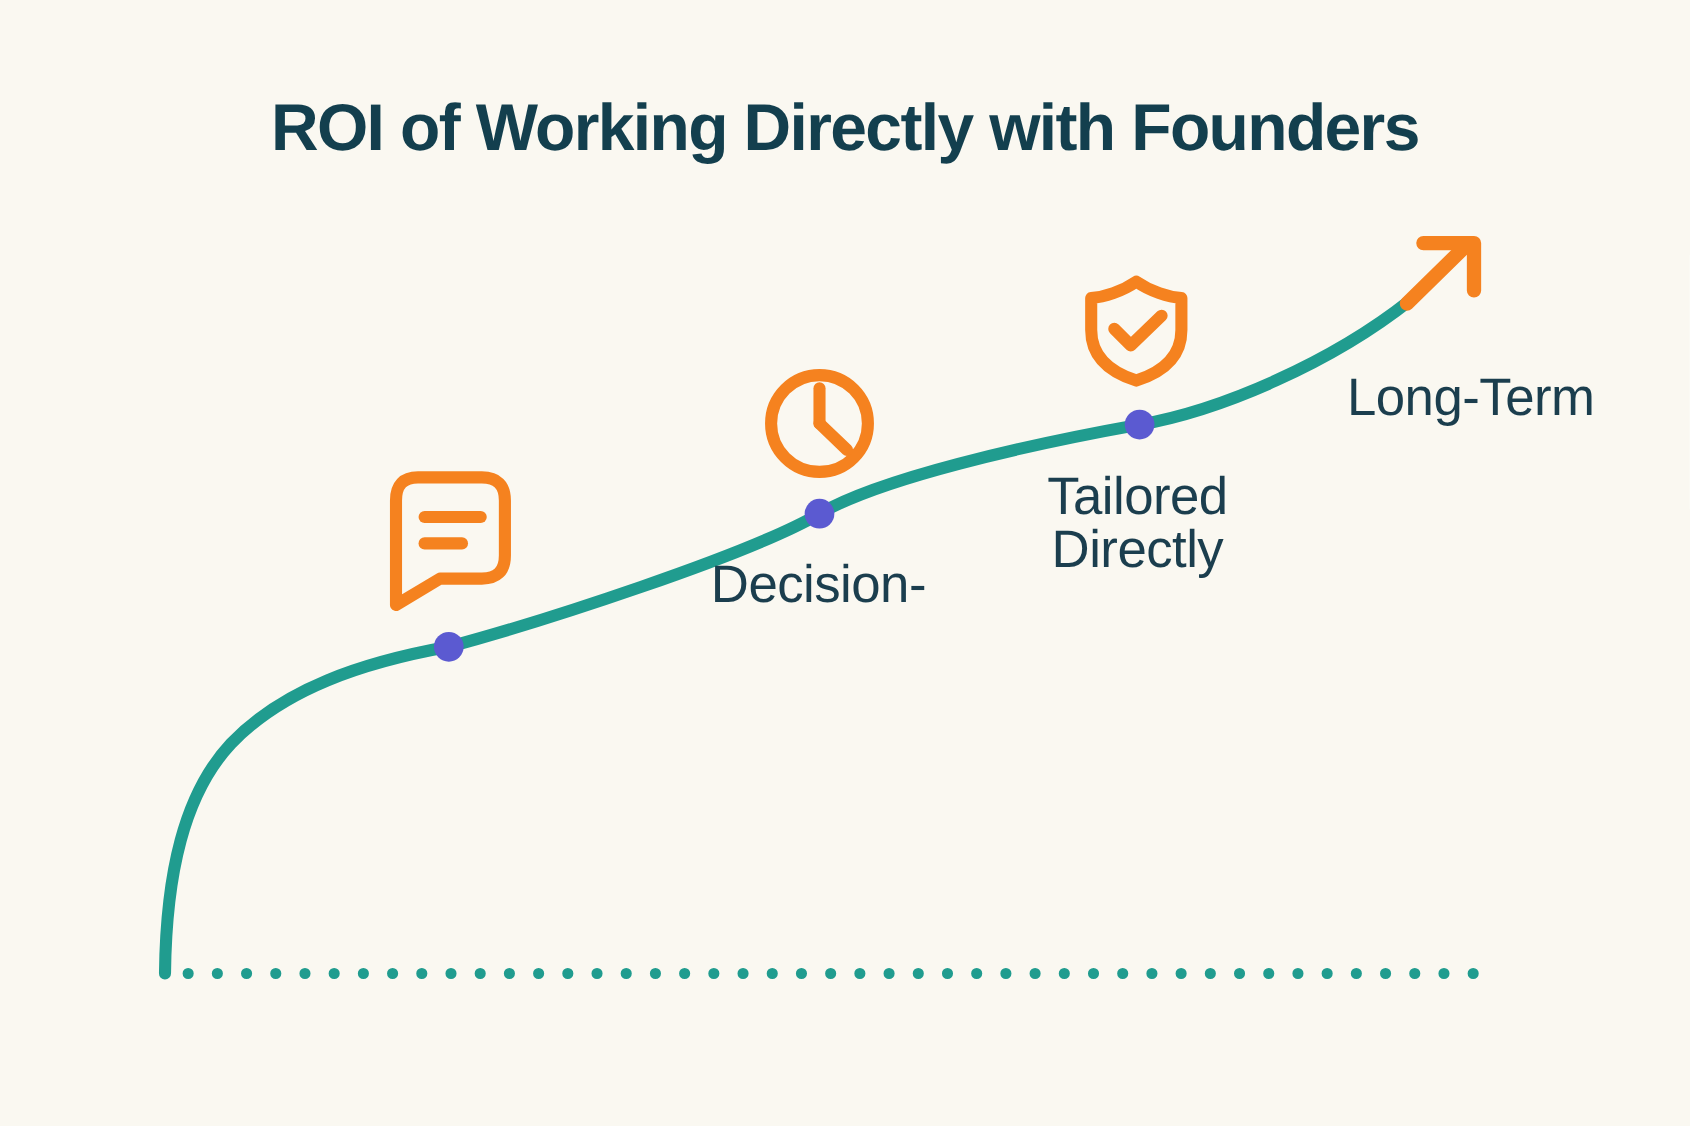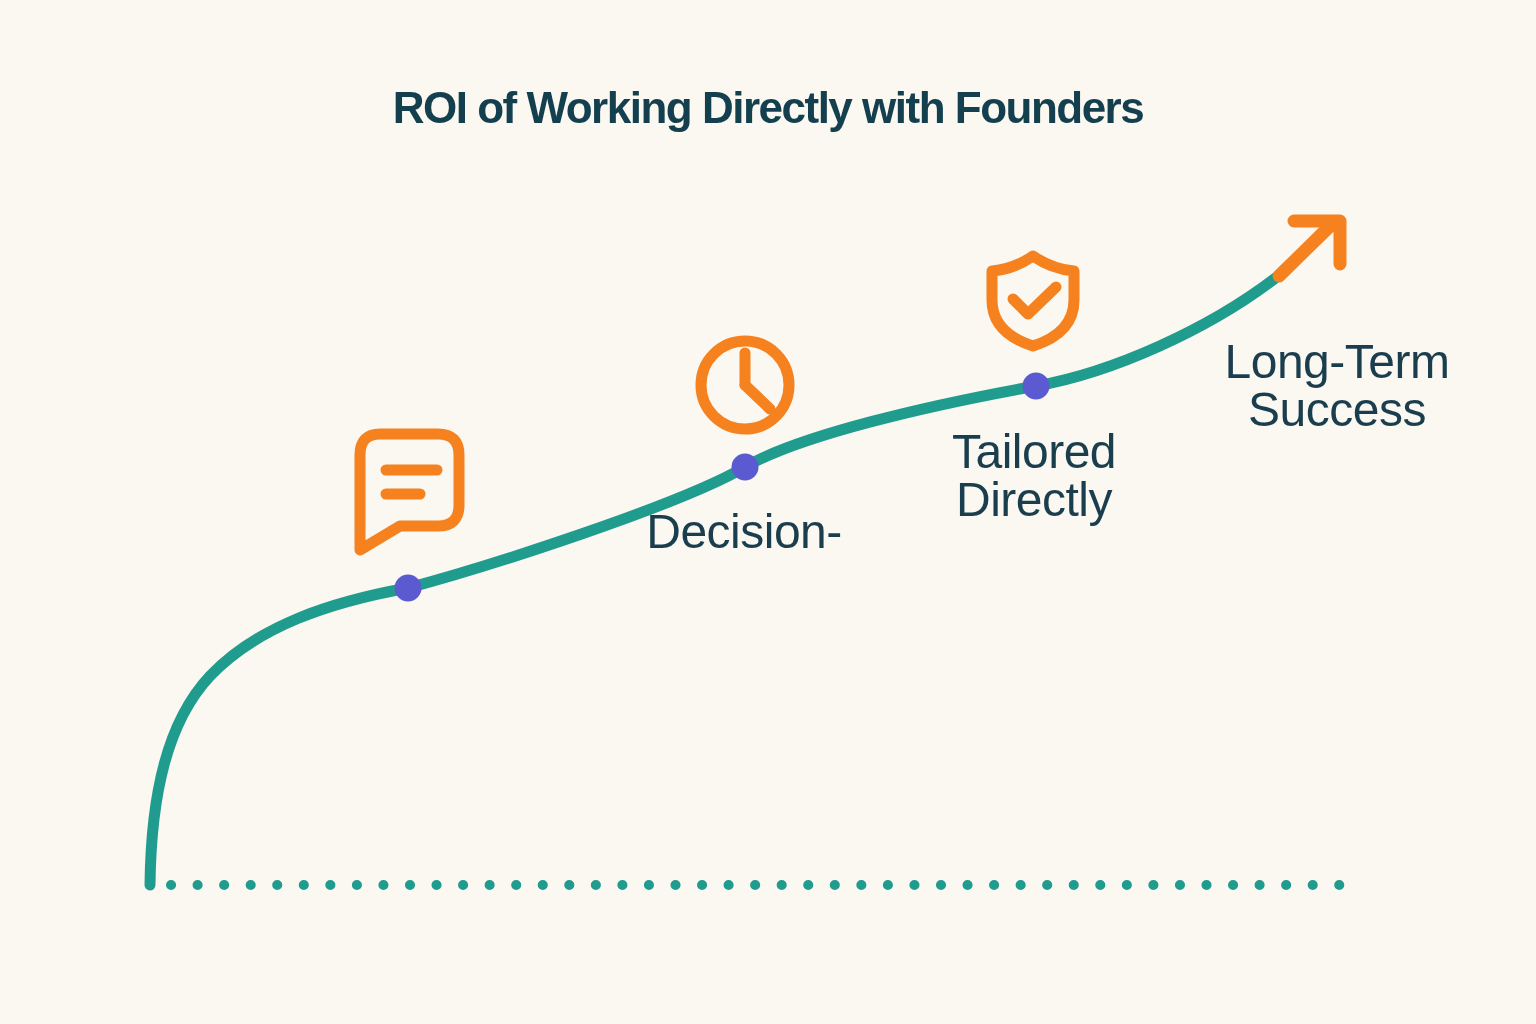--- a/index.html
+++ b/index.html
@@ -11,21 +11,21 @@
     overflow: hidden;
     font-family: "Liberation Sans", sans-serif;
   }
   .title {
     position: absolute;
     left: 0;
     right: 0;
     top: 86px;
     margin: 0;
     text-align: center;
-    font-size: 44px;
+    font-size: 60px;
     line-height: 1;
     font-weight: 700;
     letter-spacing: -1.5px;
     color: var(--heading, #133f4e);
   }
   .diagram-svg {
     position: absolute;
     left: 0;
     top: 0;
     width: 1536px;
@@ -102,16 +102,15 @@
     <div>Decision-</div>
   </div>
 
   <div class="milestone-label" style="left:1034px; top:428px;">
     <div>Tailored</div>
     <div>Directly</div>
   </div>
 
   <div class="milestone-label" style="left:1337px; top:338px;">
     <div>Long-Term</div>
-    <div>Success</div>
   </div>
 
 </div>
 
 </body></html>

